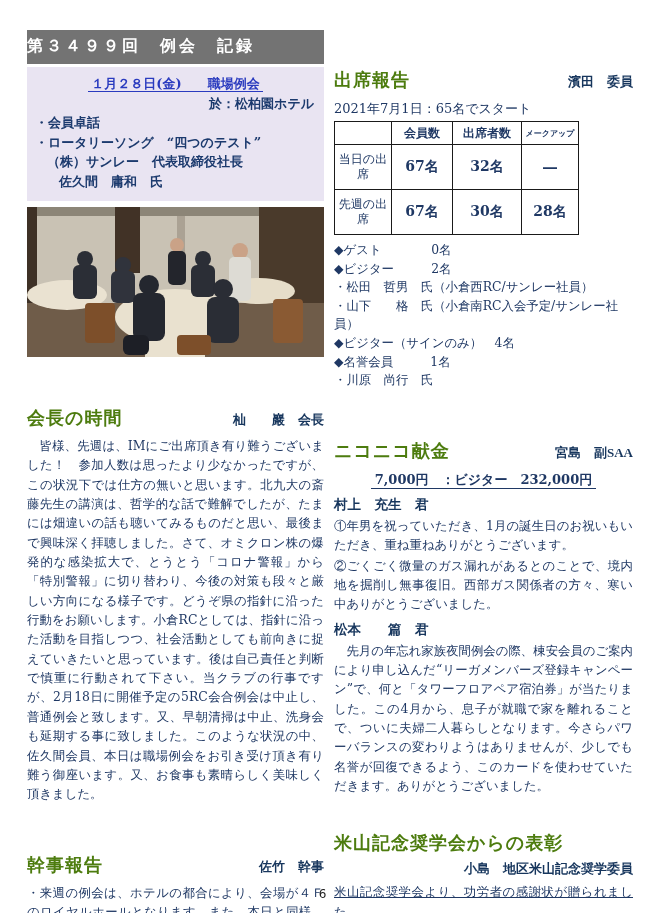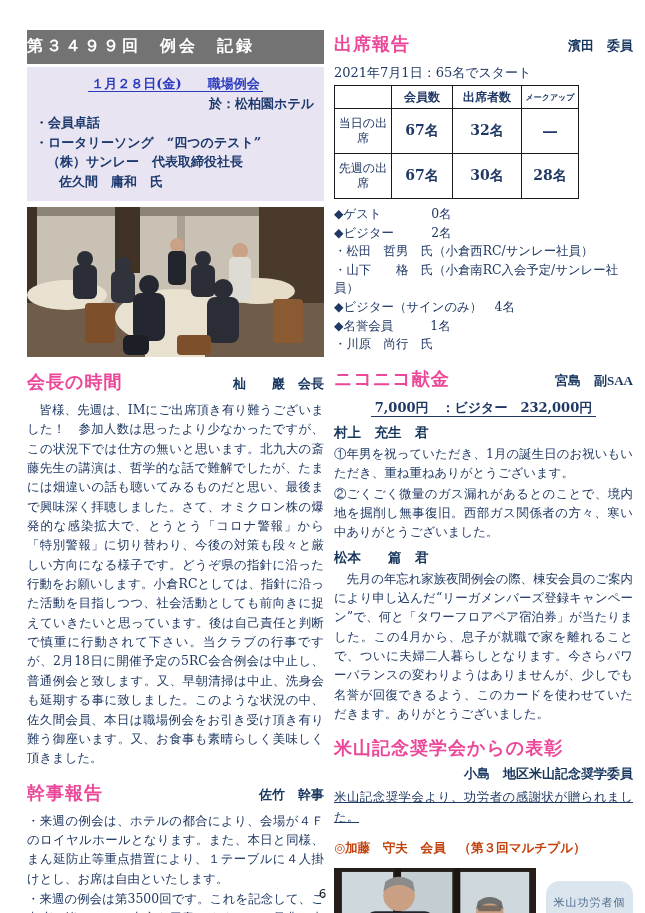--- a/index.html
+++ b/index.html
@@ -26,22 +26,22 @@
   .venue-line{text-align:right;padding-right:4px;}
   .mi-item{padding-left:2px;}
   .mi-indent1{padding-left:14px;}
   .mi-indent2{padding-left:26px;}
 
   .photo{display:block;margin-top:6px;}
 
   .section{margin-top:13px;}
   .section-head{display:flex;justify-content:space-between;align-items:baseline;}
   .sec-title{
-    color:#ec4899;font-family:"DejaVu Sans","Liberation Sans",sans-serif;
-    font-weight:bold;font-size:18px;letter-spacing:1px;
+    color:#4d7c0f;font-family:"DejaVu Sans","Liberation Sans",sans-serif;
+    font-weight:bold;font-size:18px;letter-spacing:1px;margin-top:36px;
   }
   .sec-by{
     color:#17365d;font-family:Liberation Serif, serif;
     font-weight:bold;font-size:13px;white-space:nowrap;
   }
   .body-text{font-size:12.4px;line-height:1.56;text-align:justify;margin-top:6px;}
   .body-text p{margin:0 0 1px 0;}
 
   .start-line{font-size:13px;margin-top:8px;}
   table.att{border-collapse:collapse;margin-top:3px;color:#1f3864;}

